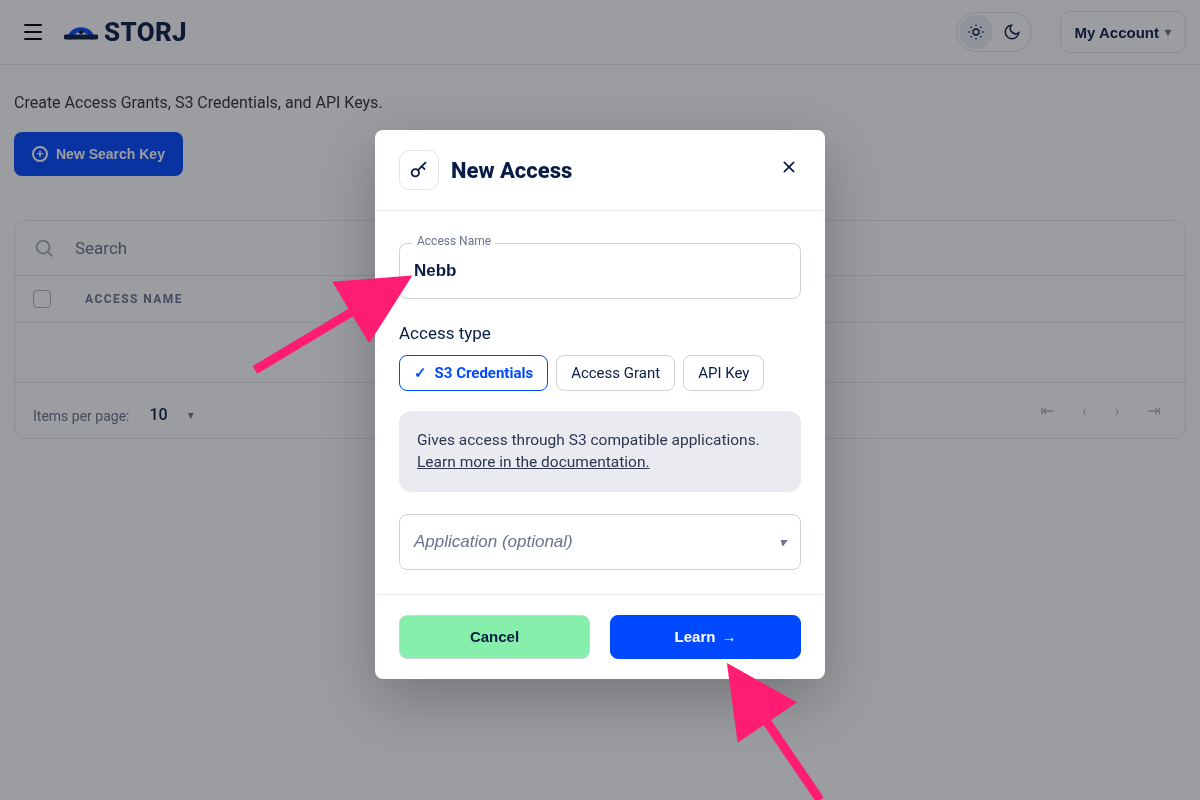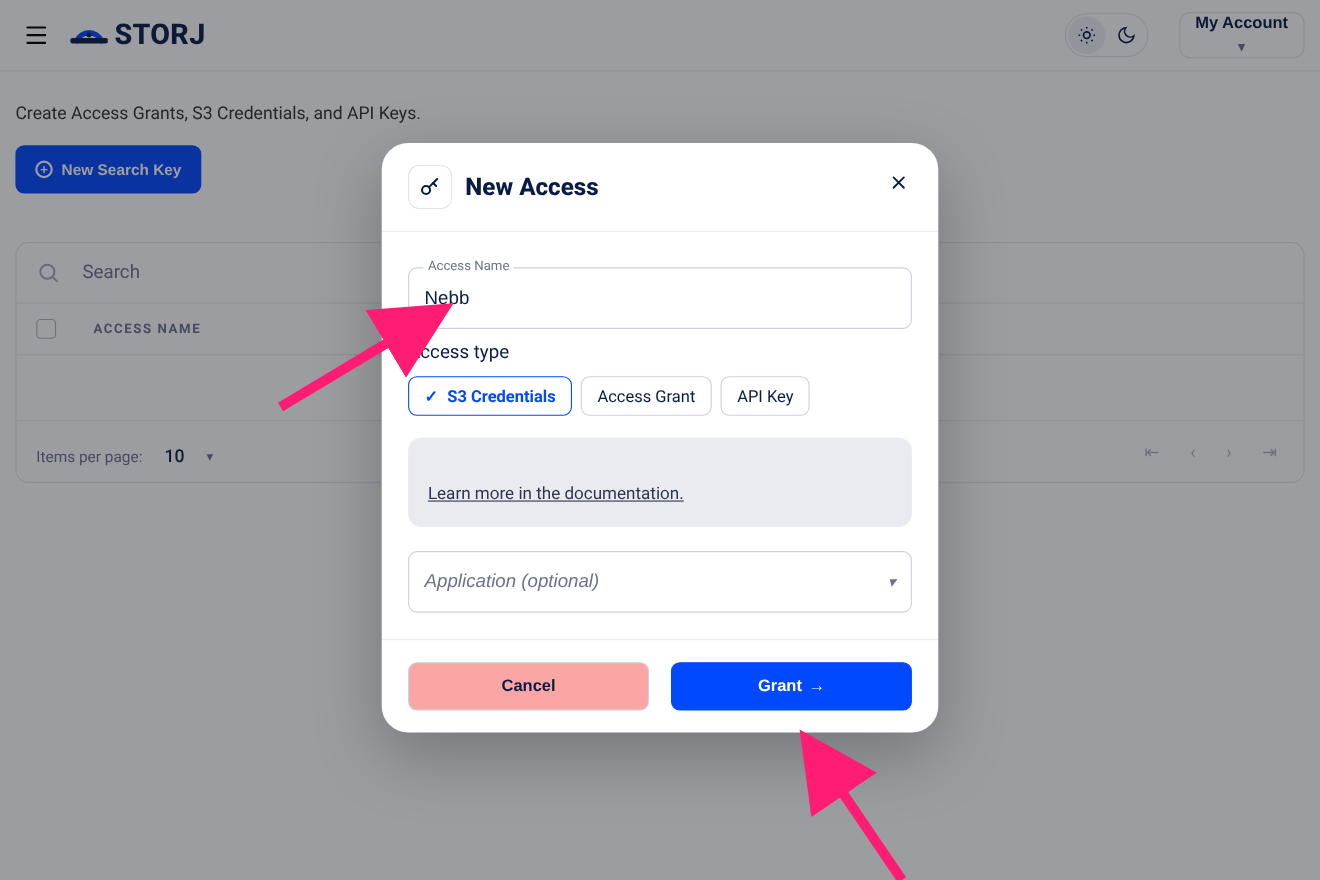--- a/index.html
+++ b/index.html
@@ -38,21 +38,21 @@
   .theme-pill button {
     width:34px; height:34px; border-radius:999px; border:none;
     background:transparent; display:flex; align-items:center; justify-content:center;
     cursor:pointer;
   }
   .theme-pill button.active { background:#eef0f6; }
   .account-btn {
     margin-left:14px; height:42px;
     border:1px solid #e2e4ec; border-radius:10px;
     background:#fff; padding:0 14px; font-weight:700; font-size:15px;
-    display:flex; align-items:center; gap:6px; cursor:pointer; color:#091c45;flex-direction:column;
+    display:flex; align-items:center; gap:6px; cursor:pointer; color:#091c45;
   }
   .chev { font-size:12px; color:#6b728c; }
 
   
   .page {
     padding: 22px 14px 0 14px;
   }
   h1.page-title { font-size:32px; font-weight:800; color:#000; }
   .page-sub { color:#333; font-size:16px; margin-top:6px; }
   .new-key-btn {
@@ -86,22 +86,22 @@
   .pager .nav { display:flex; gap:16px; color:#aeb4c6; font-size:16px; }
   .pager .nav span { padding:4px 6px; }
 
   
   .overlay {
     position:absolute; inset:0;
     background:rgba(20,22,30,.42);
   }
   .modal {
     position:absolute; left:50%; transform:translateX(-50%);
-    top:130px; width:506px;
-    background:#fff; border-radius:24px;
+    top:130px; width:450px;
+    background:#fff; border-radius:8px;
     box-shadow:0 20px 60px rgba(0,0,0,.25);
     overflow:hidden;
   }
   .modal-head {
     display:flex; align-items:center; gap:12px;
     padding:20px 24px;
     border-bottom:1px solid #eceef4;
   }
   .modal-head .icon-box {
     width:40px; height:40px; border:1px solid #e2e4ec; border-radius:10px;
@@ -112,23 +112,23 @@
   .modal-body { padding:24px; }
   .field-wrap {
     position:relative; margin-top:8px;
   }
   .field-label {
     position:absolute; top:-9px; left:14px; background:#fff; padding:0 4px;
     font-size:12px; color:#6b728c;
   }
   .text-input {
     width:100%; height:56px; border:1px solid #cdd1dd; border-radius:8px;
-    padding:0 14px; font-size:17px; color:#091c45; outline:none;
-  }
-  .section-label { font-size:17px; color:#091c45; margin-top:11px; }
+    padding:0 14px; font-size:17px; color:#091c45; outline:none;font-weight:bold;
+  }
+  .section-label { font-size:17px; color:#091c45; margin-top:24px; }
   .chips { display:flex; gap:8px; margin-top:12px; flex-wrap:wrap; }
   .chip {
     border:1px solid #cdd1dd; border-radius:8px; height:36px;
     padding:0 14px; font-size:15px; color:#091c45;
     display:flex; align-items:center; gap:8px; background:#fff; cursor:pointer;
   }
   .chip.selected {
     border-color:#0149ff; color:#0149ff; font-weight:700;
   }
   .chip .check { color:#0149ff; font-weight:800; }
@@ -146,21 +146,21 @@
     display:flex; align-items:center; justify-content:space-between; cursor:pointer;font-style:italic;
   }
   .modal-foot {
     border-top:1px solid #eceef4; padding:20px 24px;
     display:flex; gap:20px;
   }
   .btn {
     flex:1; height:44px; border-radius:8px; font-size:15px; font-weight:700;
     display:flex; align-items:center; justify-content:center; gap:6px; cursor:pointer;
   }
-  .btn-secondary { background:#fca5a5; border:1px solid #cdd1dd; color:#091c45; }
+  .btn-secondary { background:#86efac; border:1px solid #cdd1dd; color:#091c45; }
   .btn-primary { background:#0149ff; border:1px solid #0149ff; color:#fff; }
 
   
   .arrow-svg { position:absolute; pointer-events:none; }
 </style>
 </head>
 <body>
 
 <div class="topbar">
   <div class="hamburger">
@@ -277,38 +277,38 @@
       </div>
       <div class="chip">
         <span>Access Grant</span>
       </div>
       <div class="chip">
         <span>API Key</span>
       </div>
     </div>
 
     <div class="info-box">
-      <br>
+      <span>Gives access through S3 compatible applications.</span><br>
       <a href="#">Learn more in the documentation.</a>
     </div>
 
     <div class="select-wrap">
       <button class="select-btn">
         <span>Application (optional)</span>
         <span class="chev" style="font-size:14px;">▾</span>
       </button>
     </div>
   </div>
 
   <div class="modal-foot">
     <button class="btn btn-secondary">
       <span>Cancel</span>
     </button>
     <button class="btn btn-primary">
-      <span>Grant</span>
+      <span>Learn</span>
       <span>→</span>
     </button>
   </div>
 </div>
 
 <svg class="arrow-svg" style="left:250px; top:265px;" width="170" height="120">
   <defs>
     <marker id="ah1" viewBox="0 0 10 10" refX="8" refY="5" markerWidth="8" markerHeight="8" orient="auto-start-reverse">
       <path d="M 0 0 L 10 5 L 0 10 z" fill="#ff1d74"></path>
     </marker>

